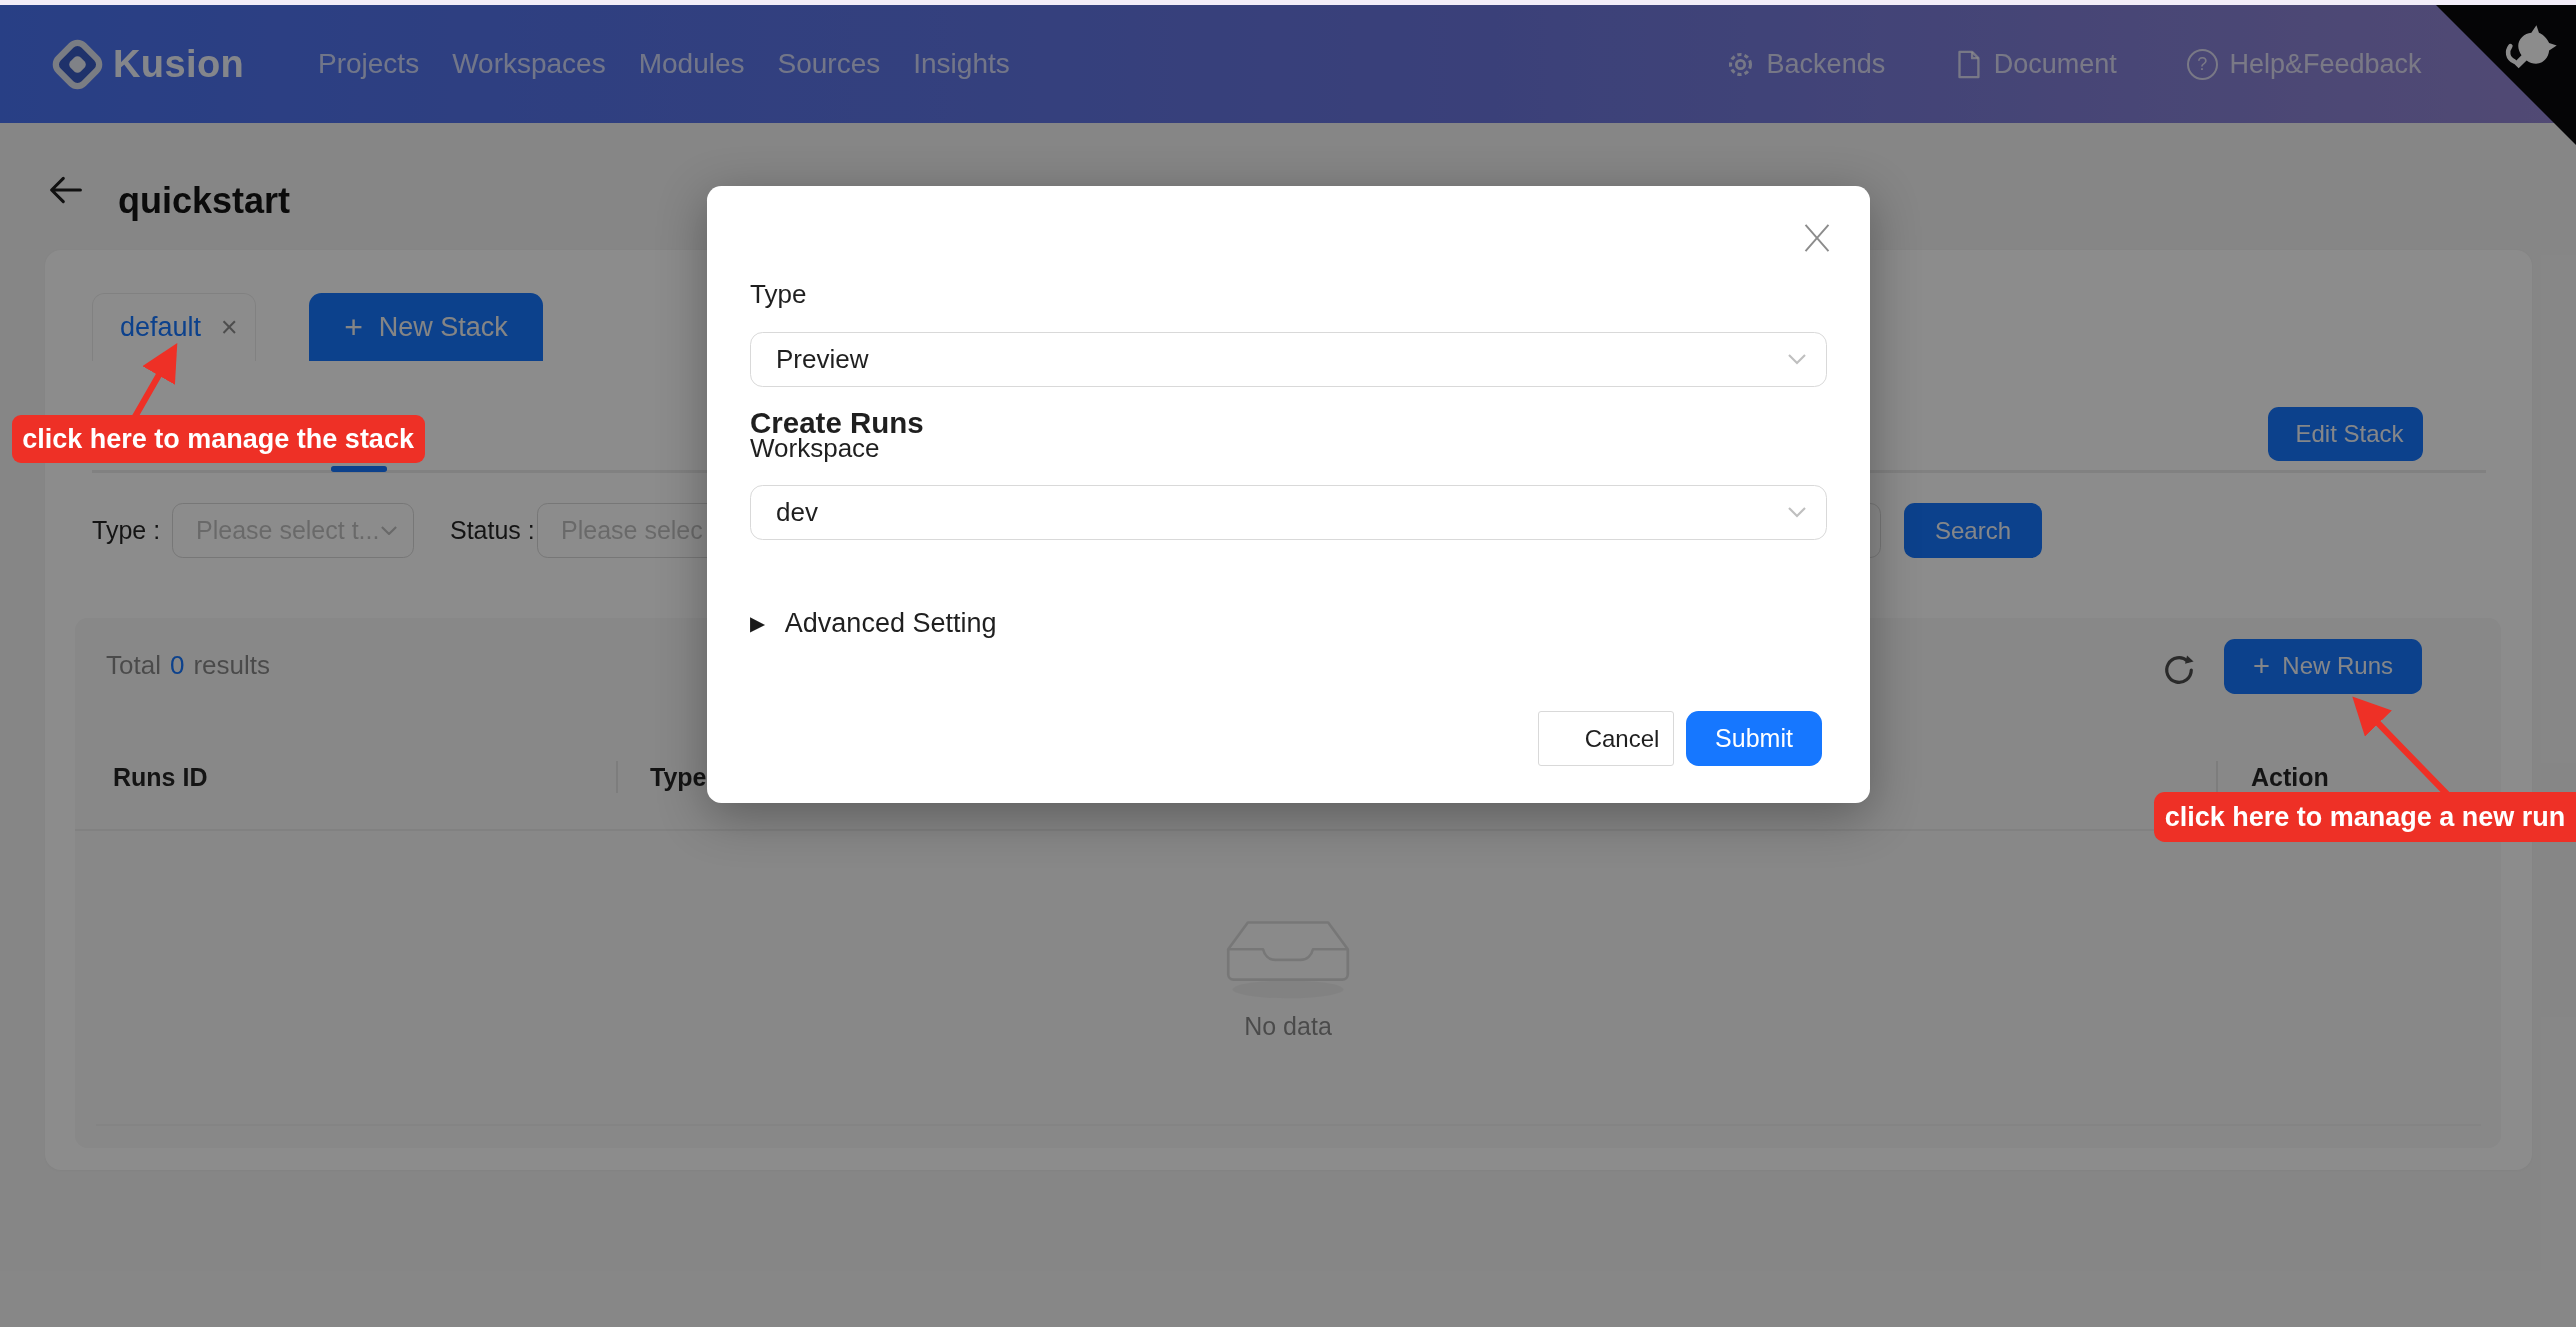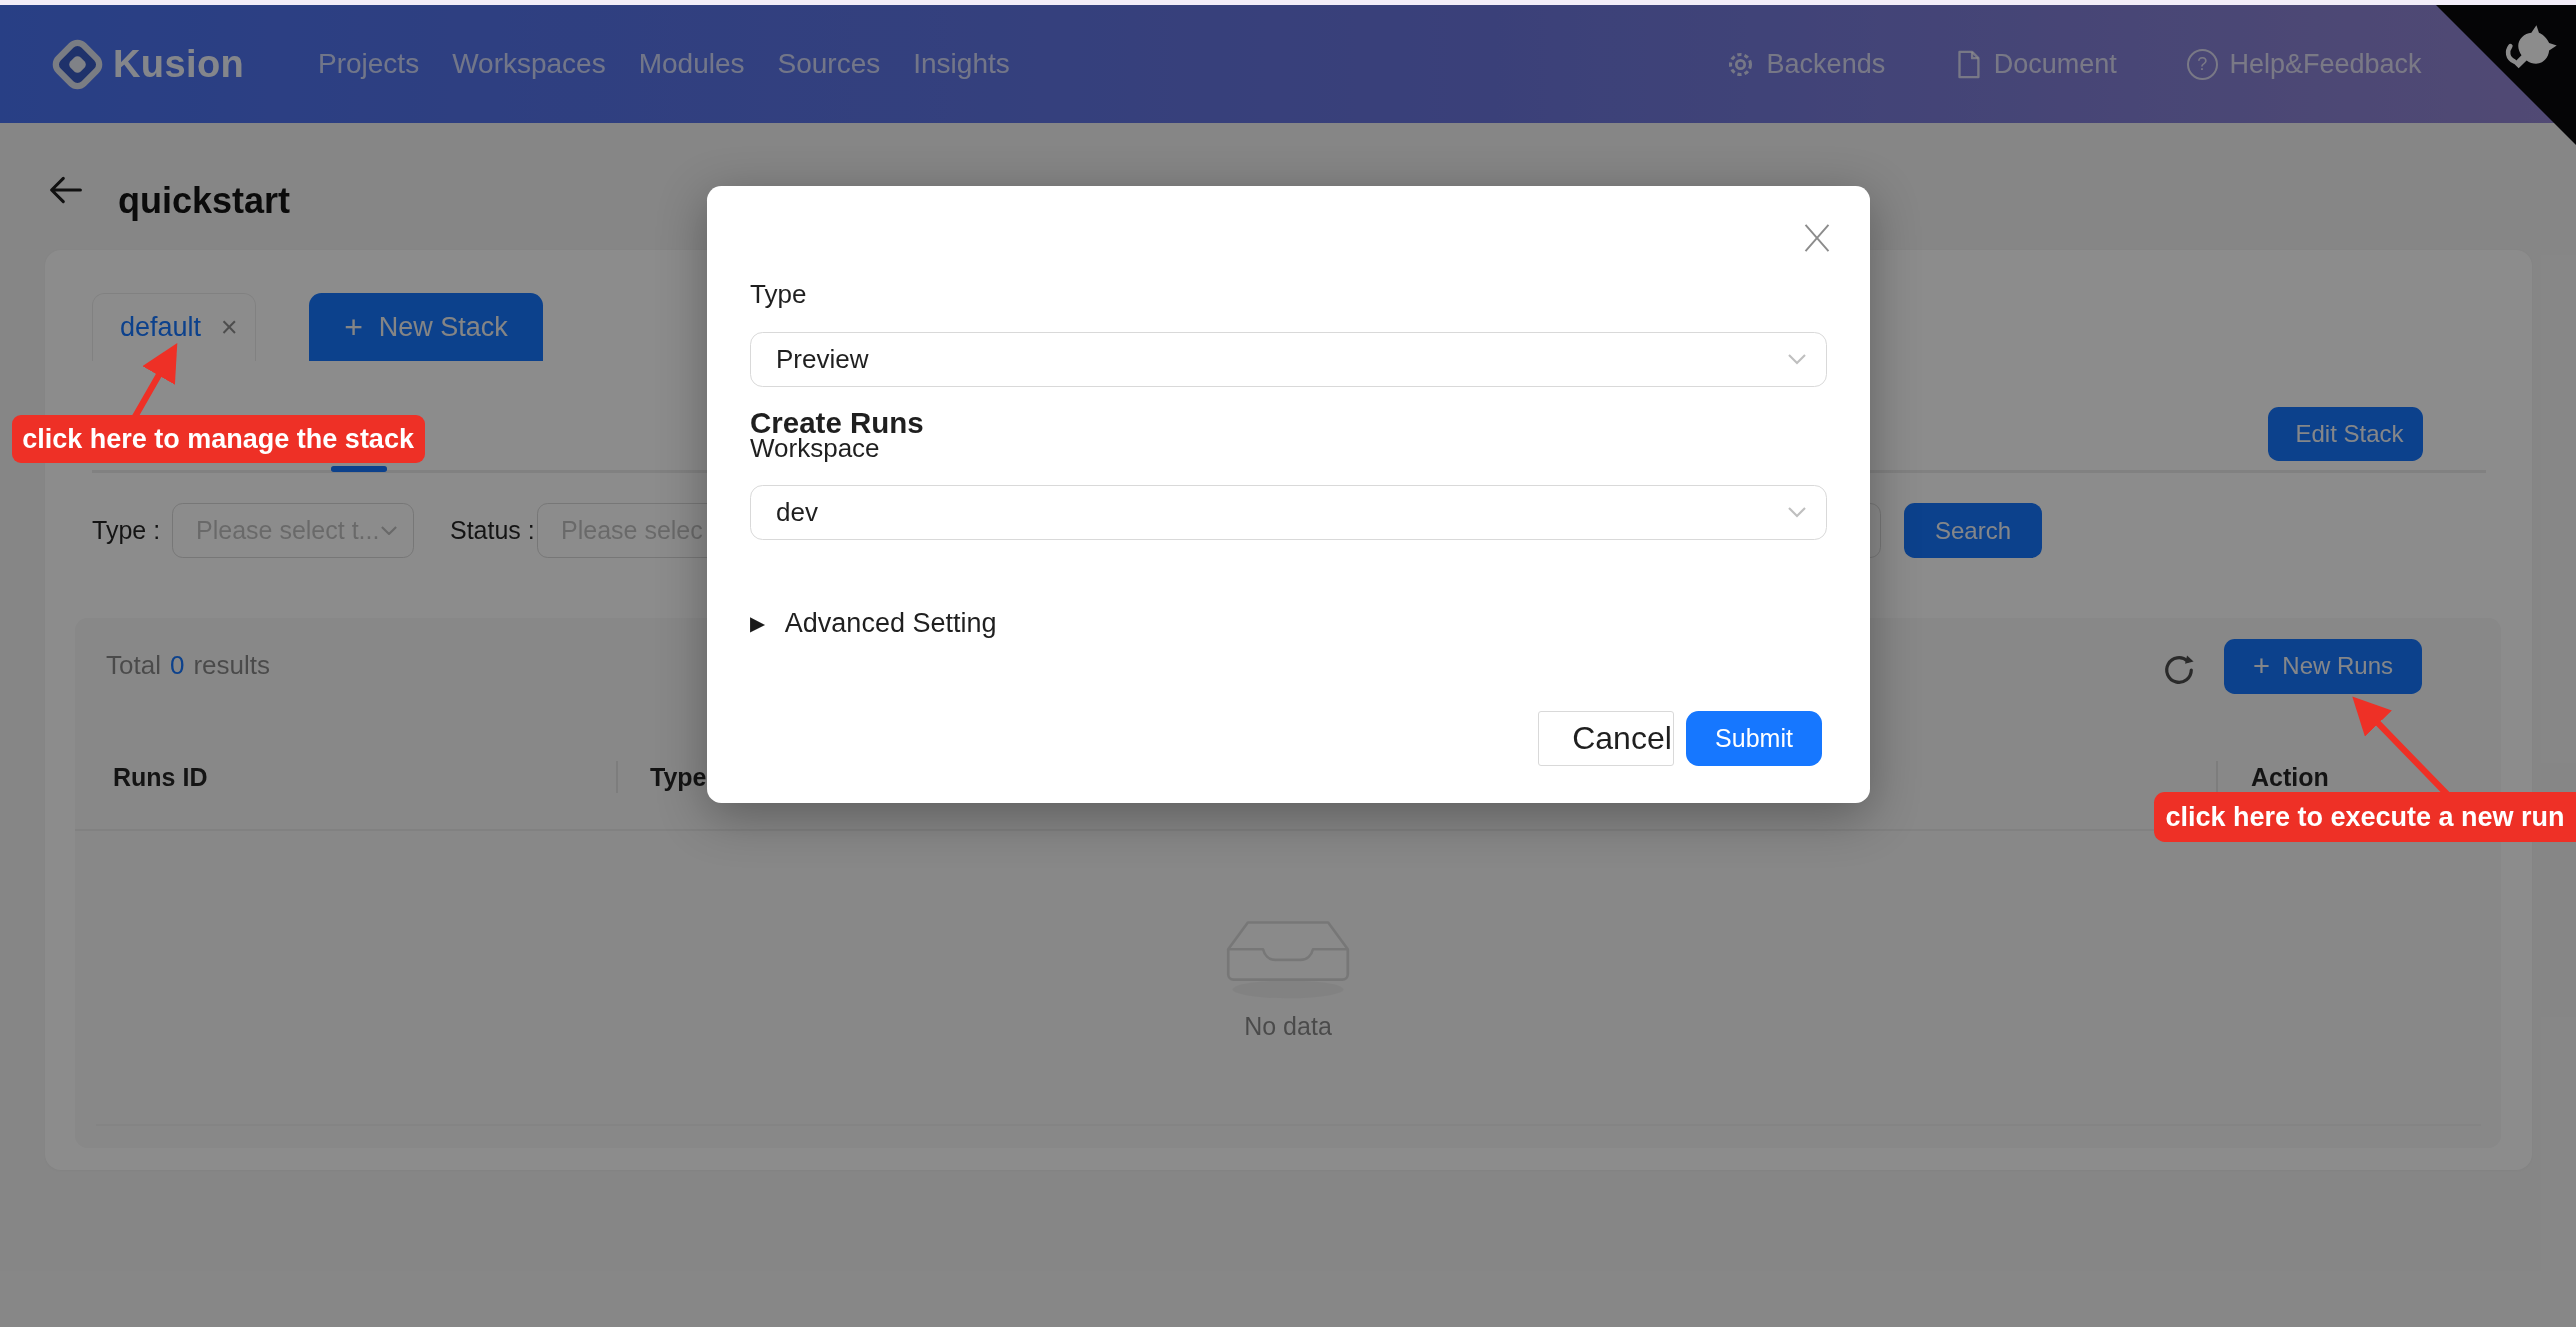--- a/index.html
+++ b/index.html
@@ -70,21 +70,21 @@
   .m-title{left:43px;top:220px;font-size:29.5px;font-weight:700;color:rgba(0,0,0,.88);}
   .m-close{left:1088px;top:30px;width:43px;height:43px;display:flex;align-items:center;justify-content:center;cursor:pointer;}
   .m-label{left:43px;font-size:26px;color:rgba(0,0,0,.88);}
   .m-select{left:43px;width:1077px;height:55px;border:1.8px solid #d9d9d9;border-radius:12.5px;box-sizing:border-box;
             display:flex;align-items:center;cursor:pointer;}
   .m-select .chev{margin-left:auto;margin-right:19.7px;}
   .advanced{left:43px;top:422px;gap:19.7px;cursor:pointer;}
   .advanced .caret{font-size:19.7px;color:#1a1a1a;line-height:1;}
   .advanced .lbl{font-size:27px;font-weight:500;color:#1f1f1f;}
   .m-cancel{left:831px;top:525px;width:136px;height:55px;background:#fff;border:1.8px solid #d9d9d9;border-radius:3px;
-            display:flex;align-items:center;justify-content:center;font-size:32px;color:rgba(0,0,0,.88);cursor:pointer;box-sizing:border-box;padding-left:32px;}
+            display:flex;align-items:center;justify-content:center;font-size:24px;color:rgba(0,0,0,.88);cursor:pointer;box-sizing:border-box;padding-left:32px;}
   .m-submit{left:979px;top:525px;width:136px;height:55px;border-radius:12.5px;font-size:25px;color:#fff;
             display:flex;align-items:center;justify-content:center;background:var(--primary);cursor:pointer;}
 
   
   .badge{z-index:70;background:var(--annotation-red);color:#fff;font-weight:700;font-size:27px;
          display:flex;align-items:center;justify-content:center;white-space:nowrap;}
   .badge1{left:11.6px;top:415px;width:413px;height:48px;border-radius:9px;}
   .badge2{left:2154px;top:792px;width:422px;height:50px;border-radius:10.7px 0 0 10.7px;}
   .arrows{left:0;top:0;z-index:65;pointer-events:none;}
 </style>
@@ -249,17 +249,17 @@
     <defs>
       <marker id="ah" markerWidth="6" markerHeight="6" refX="4.6" refY="3" orient="auto">
         <path d="M0,0 L6,3 L0,6 Z" fill="#ee3026"></path>
       </marker>
     </defs>
     <line x1="150" y1="467" x2="193" y2="392" stroke="#ee3026" stroke-width="7" stroke-linecap="round" marker-end="url(#ah)"></line>
     <line x1="2736" y1="888" x2="2637" y2="786" stroke="#ee3026" stroke-width="7" stroke-linecap="round" marker-end="url(#ah)"></line>
   </svg>
 
   <div class="abs badge badge1">click here to manage the stack</div>
-  <div class="abs badge badge2">click here to execute a new run</div>
+  <div class="abs badge badge2">click here to manage a new run</div>
 
   <div class="abs top-strip"></div>
 </div>
 
 
 </body></html>

